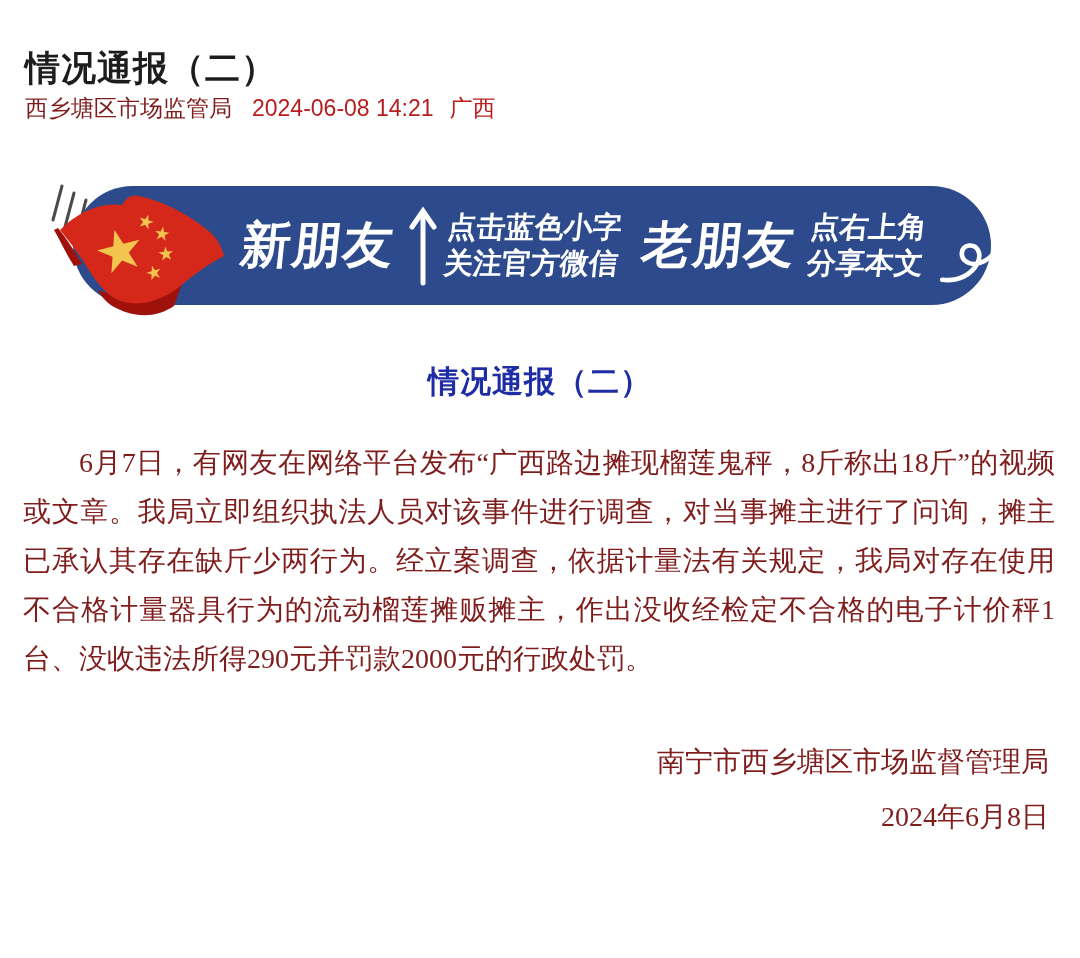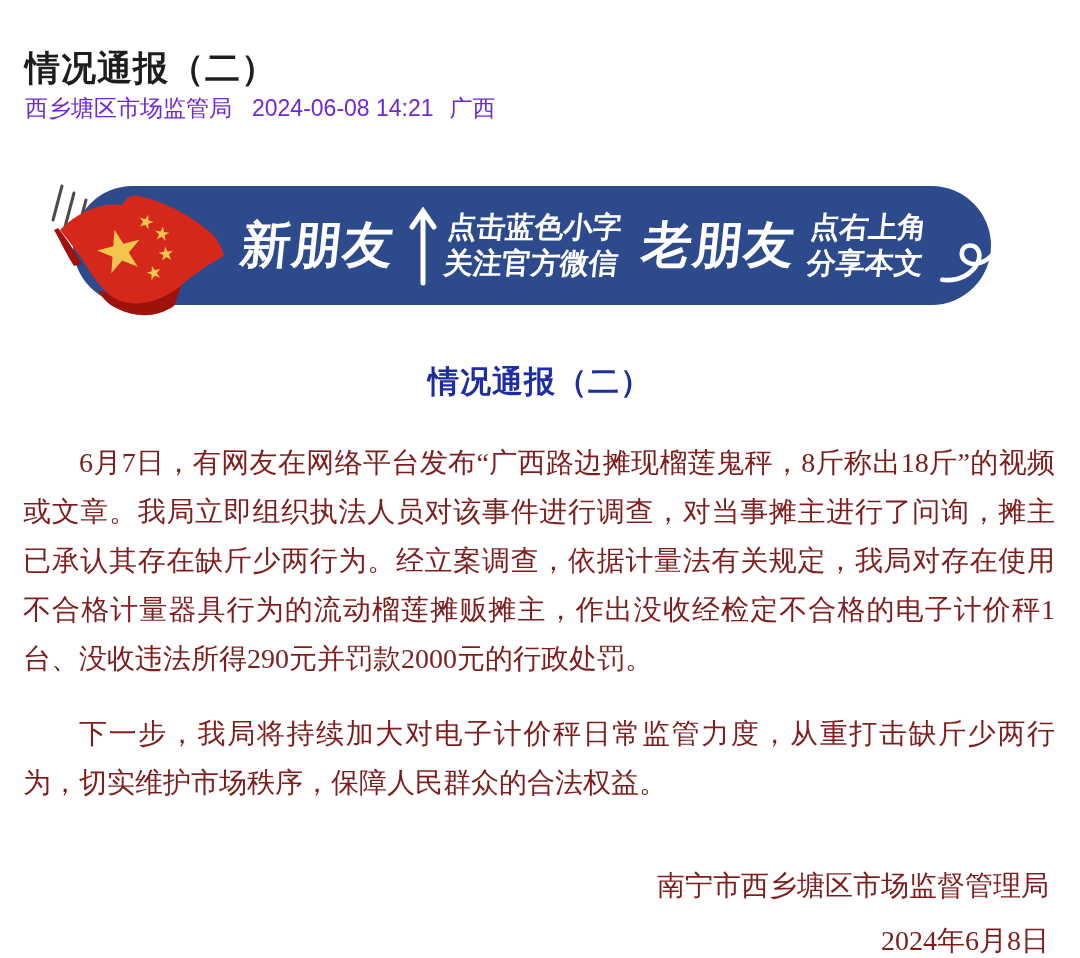--- a/index.html
+++ b/index.html
@@ -6,22 +6,22 @@
   .page {
     position:relative; width:1080px; height:958px; margin:14px auto;
     background:#ffffff; overflow:hidden;
     font-family:"Liberation Sans","DejaVu Sans",sans-serif;
   }
   .title {
     position:absolute; left:25px; top:8px;
     font-size:35px; font-weight:700; color:#1d1d1d; letter-spacing:1px;
   }
   .meta { position:absolute; left:25px; top:79px; font-size:23px; white-space:nowrap; }
-  .meta .account { color:#6d28d9; margin-right:20px; cursor:pointer; }
-  .meta .gray { color:#6d28d9; margin-right:16px; }
+  .meta .account { color:#7f1d1d; margin-right:20px; cursor:pointer; }
+  .meta .gray { color:#b91c1c; margin-right:16px; }
 
   
   .banner { position:absolute; left:0; top:158px; width:1080px; height:168px; }
   .pill {
     position:absolute; left:73px; top:14px; width:918px; height:119px;
     border-radius:60px; background:#2d4b8c;
     display:flex; align-items:center; padding-left:168px; box-sizing:border-box;
     color:#ffffff;
   }
   .big-label {
@@ -123,21 +123,20 @@
       <use href="#star" transform="translate(122 62) rotate(8) scale(0.38)"></use>
       <use href="#star" transform="translate(126 82) rotate(-6) scale(0.38)"></use>
       <use href="#star" transform="translate(114 101) rotate(-16) scale(0.38)"></use>
     </svg>
   </div>
 
   <h2 class="heading">情况通报（二）</h2>
 
   <div class="body-text">
     <p>6月7日，有网友在网络平台发布“广西路边摊现榴莲鬼秤，8斤称出18斤”的视频或文章。我局立即组织执法人员对该事件进行调查，对当事摊主进行了问询，摊主已承认其存在缺斤少两行为。经立案调查，依据计量法有关规定，我局对存在使用不合格计量器具行为的流动榴莲摊贩摊主，作出没收经检定不合格的电子计价秤1台、没收违法所得290元并罚款2000元的行政处罚。</p>
-    <p>下一步，我局将持续加大对电子计价秤日常监管力度，从重打击缺斤少两行为，切实维护市场秩序，保障人民群众的合法权益。</p>
 
     <div class="signature">
       <div>南宁市西乡塘区市场监督管理局</div>
       <div class="sig-date">2024年6月8日</div>
     </div>
   </div>
 
 </div>
 
 </body></html>

